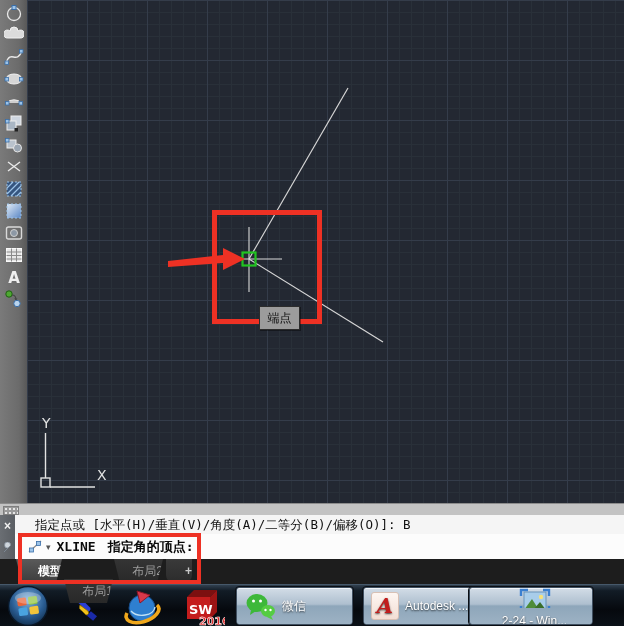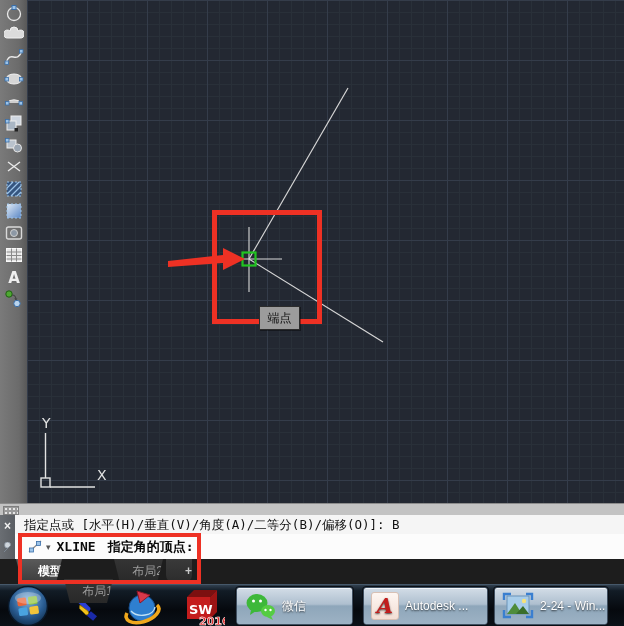--- a/index.html
+++ b/index.html
@@ -48,21 +48,21 @@
   }
   #cmd-left {
     position:absolute; left:0; top:515px; width:15px; height:44px;
     background:linear-gradient(90deg,#6a6e73,#5a5e63); z-index:3;
     display:flex; flex-direction:column; align-items:center; justify-content:space-around;
   }
   #cmd-close { color:#f2f2f2; font-size:12px; font-weight:bold; line-height:12px; cursor:default; }
   #cmd-row1 {
     position:absolute; left:15px; top:515px; width:609px; height:19px; background:#f5f5f5;
     font-family:"DejaVu Sans Mono","DejaVu Sans",monospace;
-    font-size:12.5px; color:#111; line-height:19px; padding-left:9px; white-space:nowrap;
+    font-size:12.5px; color:#111; line-height:19px; padding-left:20px; white-space:nowrap;
   }
   #cmd-row2 {
     position:absolute; left:15px; top:534px; width:609px; height:25px; background:#fcfcfc;
     display:flex; align-items:center; white-space:nowrap;
   }
   #cmd-row2 .xline-ic { margin-left:12px; }
   #cmd-dropdown { color:#555; font-size:9px; margin:0 6px 0 3px; }
   .cmd-active-text {
     font-family:"DejaVu Sans Mono","DejaVu Sans",monospace;
     font-weight:bold; font-size:13px; color:#0a0a0a;text-align:right;
@@ -102,21 +102,21 @@
     position:absolute; top:2px; height:38px; border-radius:3px;
     border:1px solid #3f4f60; outline:1px solid #0a0e14;
     background:linear-gradient(180deg,#d3dde7 0%,#aebfcf 45%,#8ea6ba 50%,#9db2c4 100%);
     box-shadow:inset 0 1px 0 rgba(255,255,255,.7);
     display:flex; align-items:center; padding-left:7px; gap:6px;
     color:#fff; font-size:12px; text-shadow:0 1px 2px rgba(0,0,0,.75);
     overflow:hidden; cursor:default;
   }
   #btn-wechat { left:236px; width:117px; }
   #btn-autocad { left:363px; width:125px; }
-  #btn-photos { left:494px; width:114px; }
+  #btn-photos { left:469px; width:124px;flex-direction:column; }
   .acad-tile {
     width:28px; height:28px; border-radius:3px; flex:0 0 auto;
     background:linear-gradient(#fdf6f2,#f3ded4); border:1px solid #d8c0b4;
     display:flex; align-items:center; justify-content:center;
   }
   .acad-tile span { font-family:"DejaVu Serif","Liberation Serif",serif; font-weight:bold; font-style:italic; font-size:21px; color:#c21d1d; line-height:28px; }
   .btn-label { overflow:hidden; text-overflow:ellipsis; white-space:nowrap; }
 </style>
 </head>
 <body>

